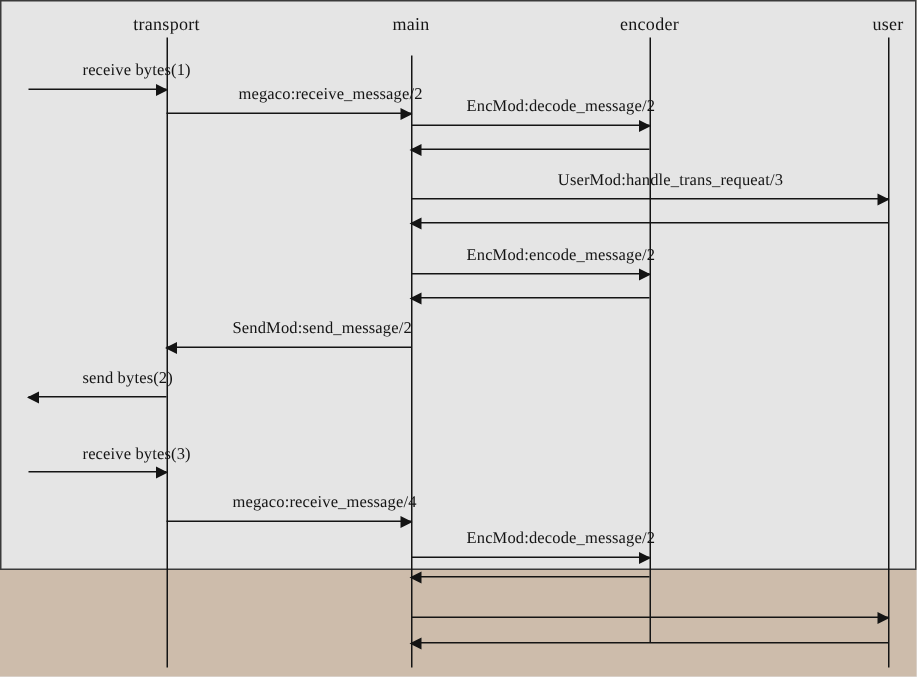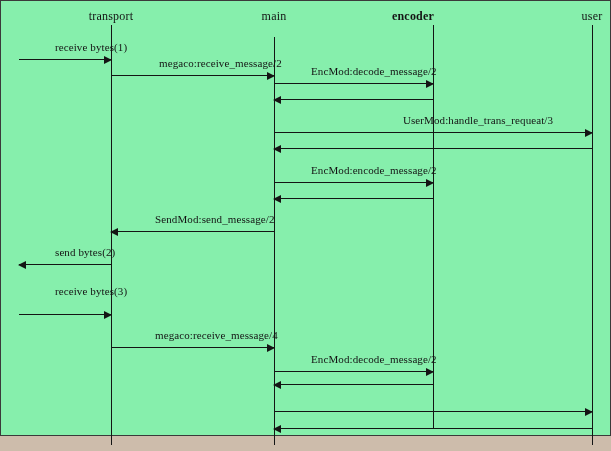--- a/index.html
+++ b/index.html
@@ -9,22 +9,22 @@
   body {
     width: 611px;
     height: 451px;
     background: #cdbcab;
     font-family: "Liberation Serif", "DejaVu Serif", serif;
     overflow: hidden;
   }
   #diagram {
     position: relative;
     width: 611px;
-    height: 436px;
-    background: #86efac;
+    height: 380px;
+    background: #e5e5e5;
     box-sizing: border-box;
     border: 1px solid #3a3a3a;
   }
   .lifeline-head {
     position: absolute;
     transform: translateX(-50%);
     font-size: 12px;
     color: #141414;
     white-space: nowrap;
     letter-spacing: 0.2px;
@@ -72,21 +72,21 @@
 </style>
 </head>
 <body>
 
 <div id="diagram">
 
 <div class="lifeline-head" style="left: 110px; top: 8px;">transport</div>
     <div class="lifeline-line" style="left: 110px; top: 24px; height: 420px;"></div>
     <div class="lifeline-head" style="left: 273px; top: 8px;">main</div>
     <div class="lifeline-line" style="left: 273px; top: 36px; height: 408px;"></div>
-    <div class="lifeline-head" style="left: 412px; top: 8px; font-weight: bold;">encoder</div>
+    <div class="lifeline-head" style="left: 432px; top: 8px;">encoder</div>
     <div class="lifeline-line" style="left: 432px; top: 24px; height: 403px;"></div>
     <div class="lifeline-head" style="left: 591px; top: 8px; text-align: right;">user</div>
     <div class="lifeline-line" style="left: 591px; top: 24px; height: 420px;"></div>
     <div class="msg to-right" style="left: 18px; top: 58px; width: 92px;">
       <span class="head"></span>
     </div>
     <div class="msg-label left" style="left: 10px; top: 40px;">receive bytes(1)</div>
     <div class="msg to-right" style="left: 110px; top: 74px; width: 163px;">
       <span class="head"></span>
     </div>
@@ -94,21 +94,21 @@
     <div class="msg to-right" style="left: 273px; top: 82px; width: 159px;">
       <span class="head"></span>
     </div>
     <div class="msg-label left" style="left: 266px; top: 64px;">EncMod:decode_message/2</div>
     <div class="msg to-left" style="left: 273px; top: 98px; width: 159px;">
       <span class="head"></span>
     </div>
     <div class="msg to-right" style="left: 273px; top: 131px; width: 318px;">
       <span class="head"></span>
     </div>
-    <div class="msg-label center" style="left: 455px; top: 113px; text-align: center;">UserMod:handle_trans_requeat/3</div>
+    <div class="msg-label center" style="left: 424px; top: 113px; text-align: center;">UserMod:handle_trans_requeat/3</div>
     <div class="msg to-left" style="left: 273px; top: 147px; width: 318px;">
       <span class="head"></span>
     </div>
     <div class="msg to-right" style="left: 273px; top: 181px; width: 159px;">
       <span class="head"></span>
     </div>
     <div class="msg-label left" style="left: 266px; top: 163px; text-align: center;">EncMod:encode_message/2</div>
     <div class="msg to-left" style="left: 273px; top: 197px; width: 159px;">
       <span class="head"></span>
     </div>
@@ -116,21 +116,21 @@
       <span class="head"></span>
     </div>
     <div class="msg-label left" style="left: 110px; top: 212px;">SendMod:send_message/2</div>
     <div class="msg to-left" style="left: 18px; top: 263px; width: 92px;">
       <span class="head"></span>
     </div>
     <div class="msg-label left" style="left: 10px; top: 245px;">send bytes(2)</div>
     <div class="msg to-right" style="left: 18px; top: 313px; width: 92px;">
       <span class="head"></span>
     </div>
-    <div class="msg-label left" style="left: 10px; top: 284px; text-align: right;">receive bytes(3)</div>
+    <div class="msg-label left" style="left: 10px; top: 296px; text-align: right;">receive bytes(3)</div>
     <div class="msg to-right" style="left: 110px; top: 346px; width: 163px;">
       <span class="head"></span>
     </div>
     <div class="msg-label left" style="left: 110px; top: 328px;">megaco:receive_message/4</div>
     <div class="msg to-right" style="left: 273px; top: 370px; width: 159px;">
       <span class="head"></span>
     </div>
     <div class="msg-label left" style="left: 266px; top: 352px;">EncMod:decode_message/2</div>
     <div class="msg to-left" style="left: 273px; top: 383px; width: 159px;">
       <span class="head"></span>

